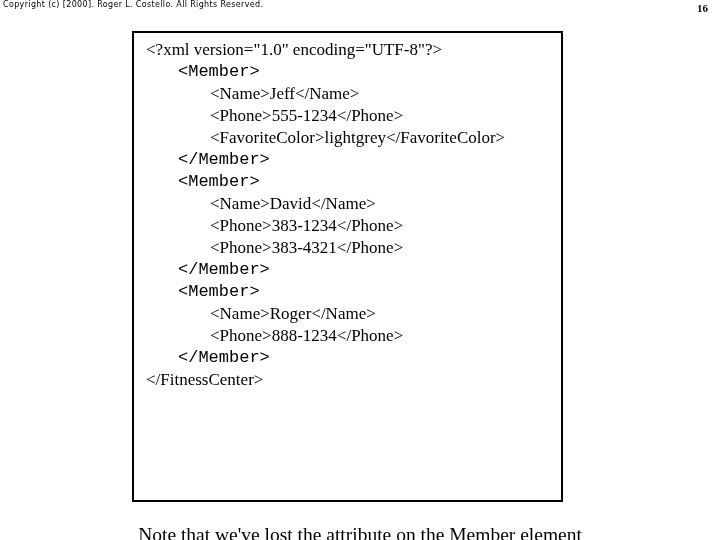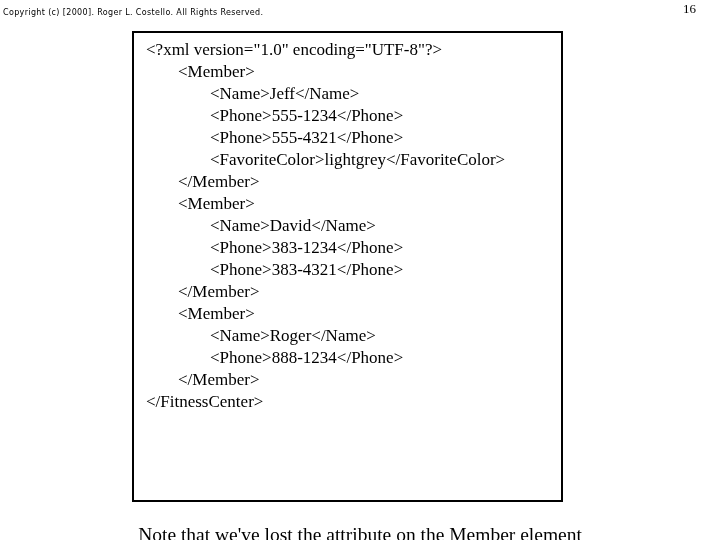--- a/index.html
+++ b/index.html
@@ -13,36 +13,37 @@
     position: relative;
     overflow: hidden;
     font-family: "Liberation Serif", "DejaVu Serif", serif;
     color: #000000;
   }
 
   
   .copyright {
     position: absolute;
     left: 3px;
-    top: 8px;
+    top: 0;
     font-family: "DejaVu Sans", "Liberation Sans", sans-serif;
     font-size: 8px;
     line-height: 10px;
     letter-spacing: 0.35px;
     color: #000000;
     white-space: nowrap;
   }
   .page-number {
     position: absolute;
-    right: 24px;
+    right: 12px;
     top: 2px;
     font-family: "Liberation Serif", "DejaVu Serif", serif;
-    font-size: 13px;
+    font-size: 11px;
     line-height: 13px;
     color: #000000;
+    font-weight: bold;
   }
 
   
   .code-box {
     position: absolute;
     left: 132px;
     top: 31px;
     width: 431px;
     height: 471px;
     box-sizing: border-box;
@@ -57,21 +58,21 @@
   }
   .code-line {
     font-family: "Liberation Serif", "DejaVu Serif", serif;
     font-size: 17px;
     line-height: 22px;
     height: 22px;
     white-space: pre;
     color: #000000;
   }
   .indent-0 { padding-left: 0px; }
-  .indent-1 { padding-left: 32px; }
+  .indent-1 { padding-left: 32px; font-family: Liberation Mono, monospace; }
   .indent-2 { padding-left: 64px; }
 
   
   .caption {
     position: absolute;
     left: 0;
     top: 522px;
     width: 720px;
     text-align: center;
     font-family: "Liberation Serif", "DejaVu Serif", serif;
@@ -86,21 +87,20 @@
 <div class="copyright">Copyright (c) [2000].  Roger L. Costello.  All Rights Reserved.</div>
 
 <div class="page-number">16</div>
 
 <div class="code-box">
   <div class="code-listing">
       <div class="code-line indent-0">&lt;?xml version="1.0" encoding="UTF-8"?&gt;</div>
       <div class="code-line indent-1">&lt;Member&gt;</div>
       <div class="code-line indent-2">&lt;Name&gt;Jeff&lt;/Name&gt;</div>
       <div class="code-line indent-2">&lt;Phone&gt;555-1234&lt;/Phone&gt;</div>
-      <div class="code-line indent-2">&lt;Phone&gt;555-4321&lt;/Phone&gt;</div>
       <div class="code-line indent-2">&lt;FavoriteColor&gt;lightgrey&lt;/FavoriteColor&gt;</div>
       <div class="code-line indent-1">&lt;/Member&gt;</div>
       <div class="code-line indent-1">&lt;Member&gt;</div>
       <div class="code-line indent-2">&lt;Name&gt;David&lt;/Name&gt;</div>
       <div class="code-line indent-2">&lt;Phone&gt;383-1234&lt;/Phone&gt;</div>
       <div class="code-line indent-2">&lt;Phone&gt;383-4321&lt;/Phone&gt;</div>
       <div class="code-line indent-1">&lt;/Member&gt;</div>
       <div class="code-line indent-1">&lt;Member&gt;</div>
       <div class="code-line indent-2">&lt;Name&gt;Roger&lt;/Name&gt;</div>
       <div class="code-line indent-2">&lt;Phone&gt;888-1234&lt;/Phone&gt;</div>

